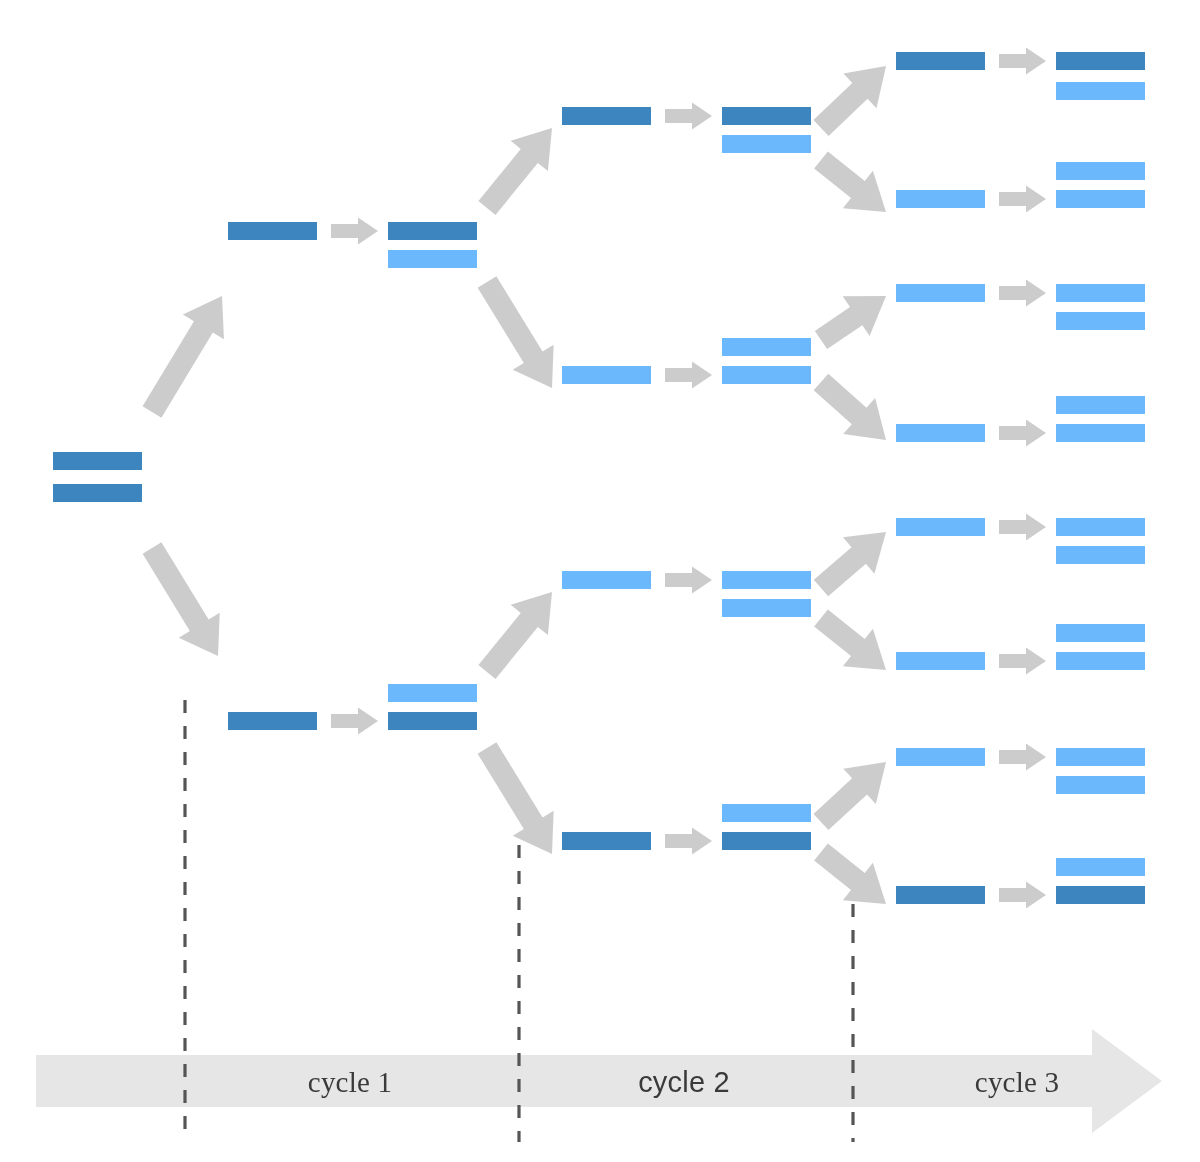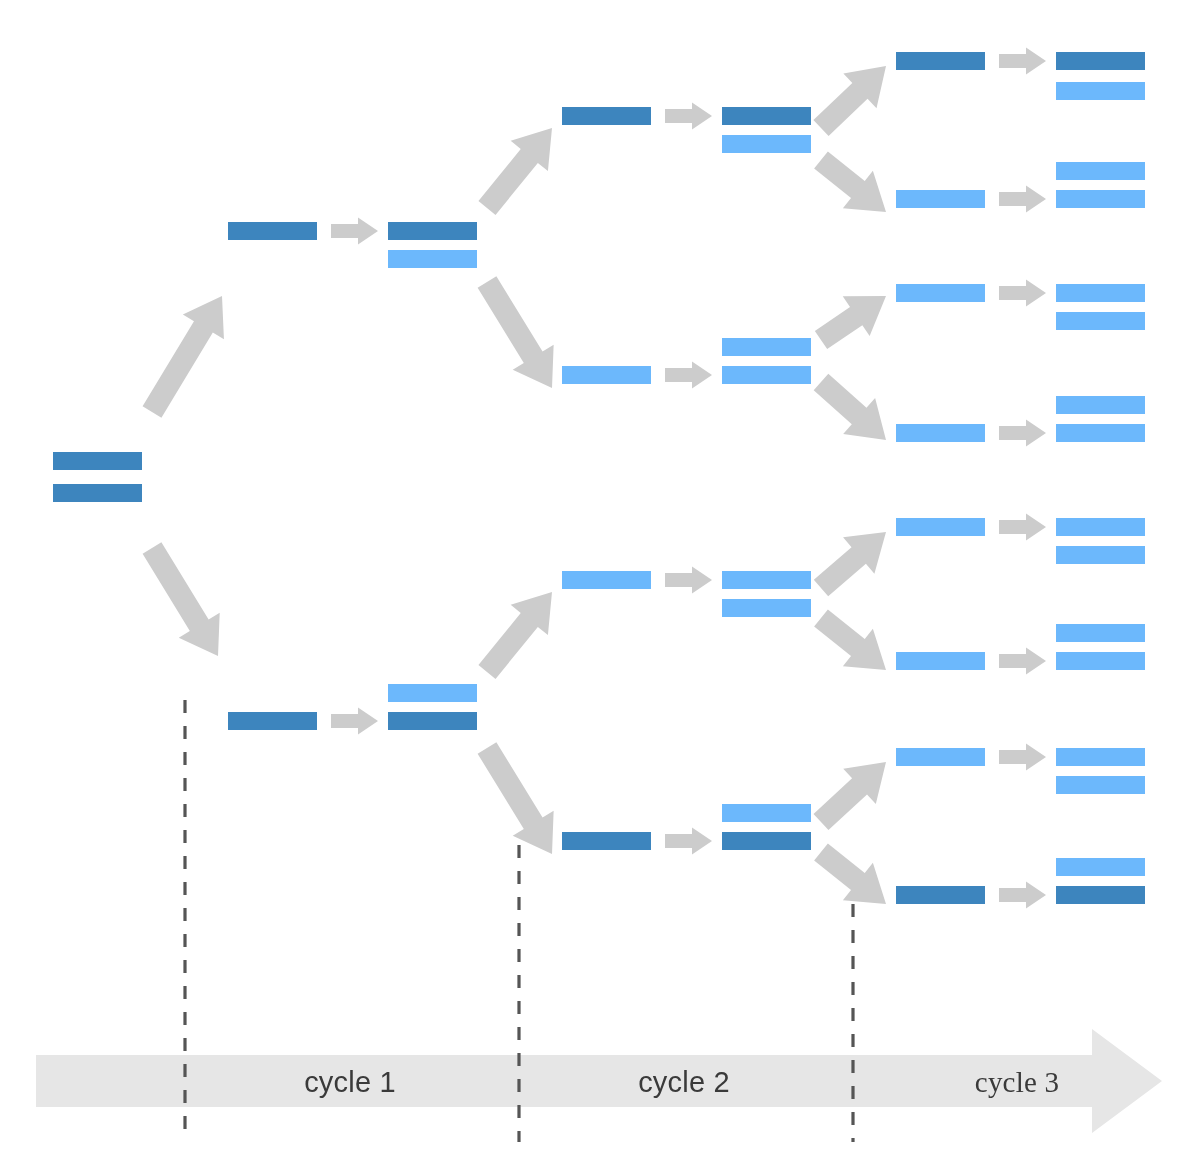--- a/index.html
+++ b/index.html
@@ -151,17 +151,17 @@
           <g>
             <rect x="896" y="886" width="89" height="18" fill="#3d85be"></rect>
             <polygon points="999,888 1026,888 1026,881.5 1046,895 1026,908.5 1026,902 999,902" fill="#cccccc"></polygon>
             <rect x="1056" y="858" width="89" height="18" fill="#6cb8fc"></rect>
             <rect x="1056" y="886" width="89" height="18" fill="#3d85be"></rect>
           </g>
         </g>
       </g>
   </svg>
   <div id="labels">
-      <div class="cycle-label" style="left: 350px; top: 1082px; color: rgb(58, 58, 58);">cycle 1</div>
+      <div class="cycle-label" style="left: 350px; top: 1082px; color: rgb(58, 58, 58); font-family: Liberation Serif, serif;">cycle 1</div>
       <div class="cycle-label" style="left: 684px; top: 1082px; color: rgb(58, 58, 58); text-align: center;">cycle 2</div>
       <div class="cycle-label" style="left: 1017px; top: 1082px; color: rgb(58, 58, 58); font-family: Liberation Serif, serif;">cycle 3</div>
     </div>
 </div>
 
 </body></html>

